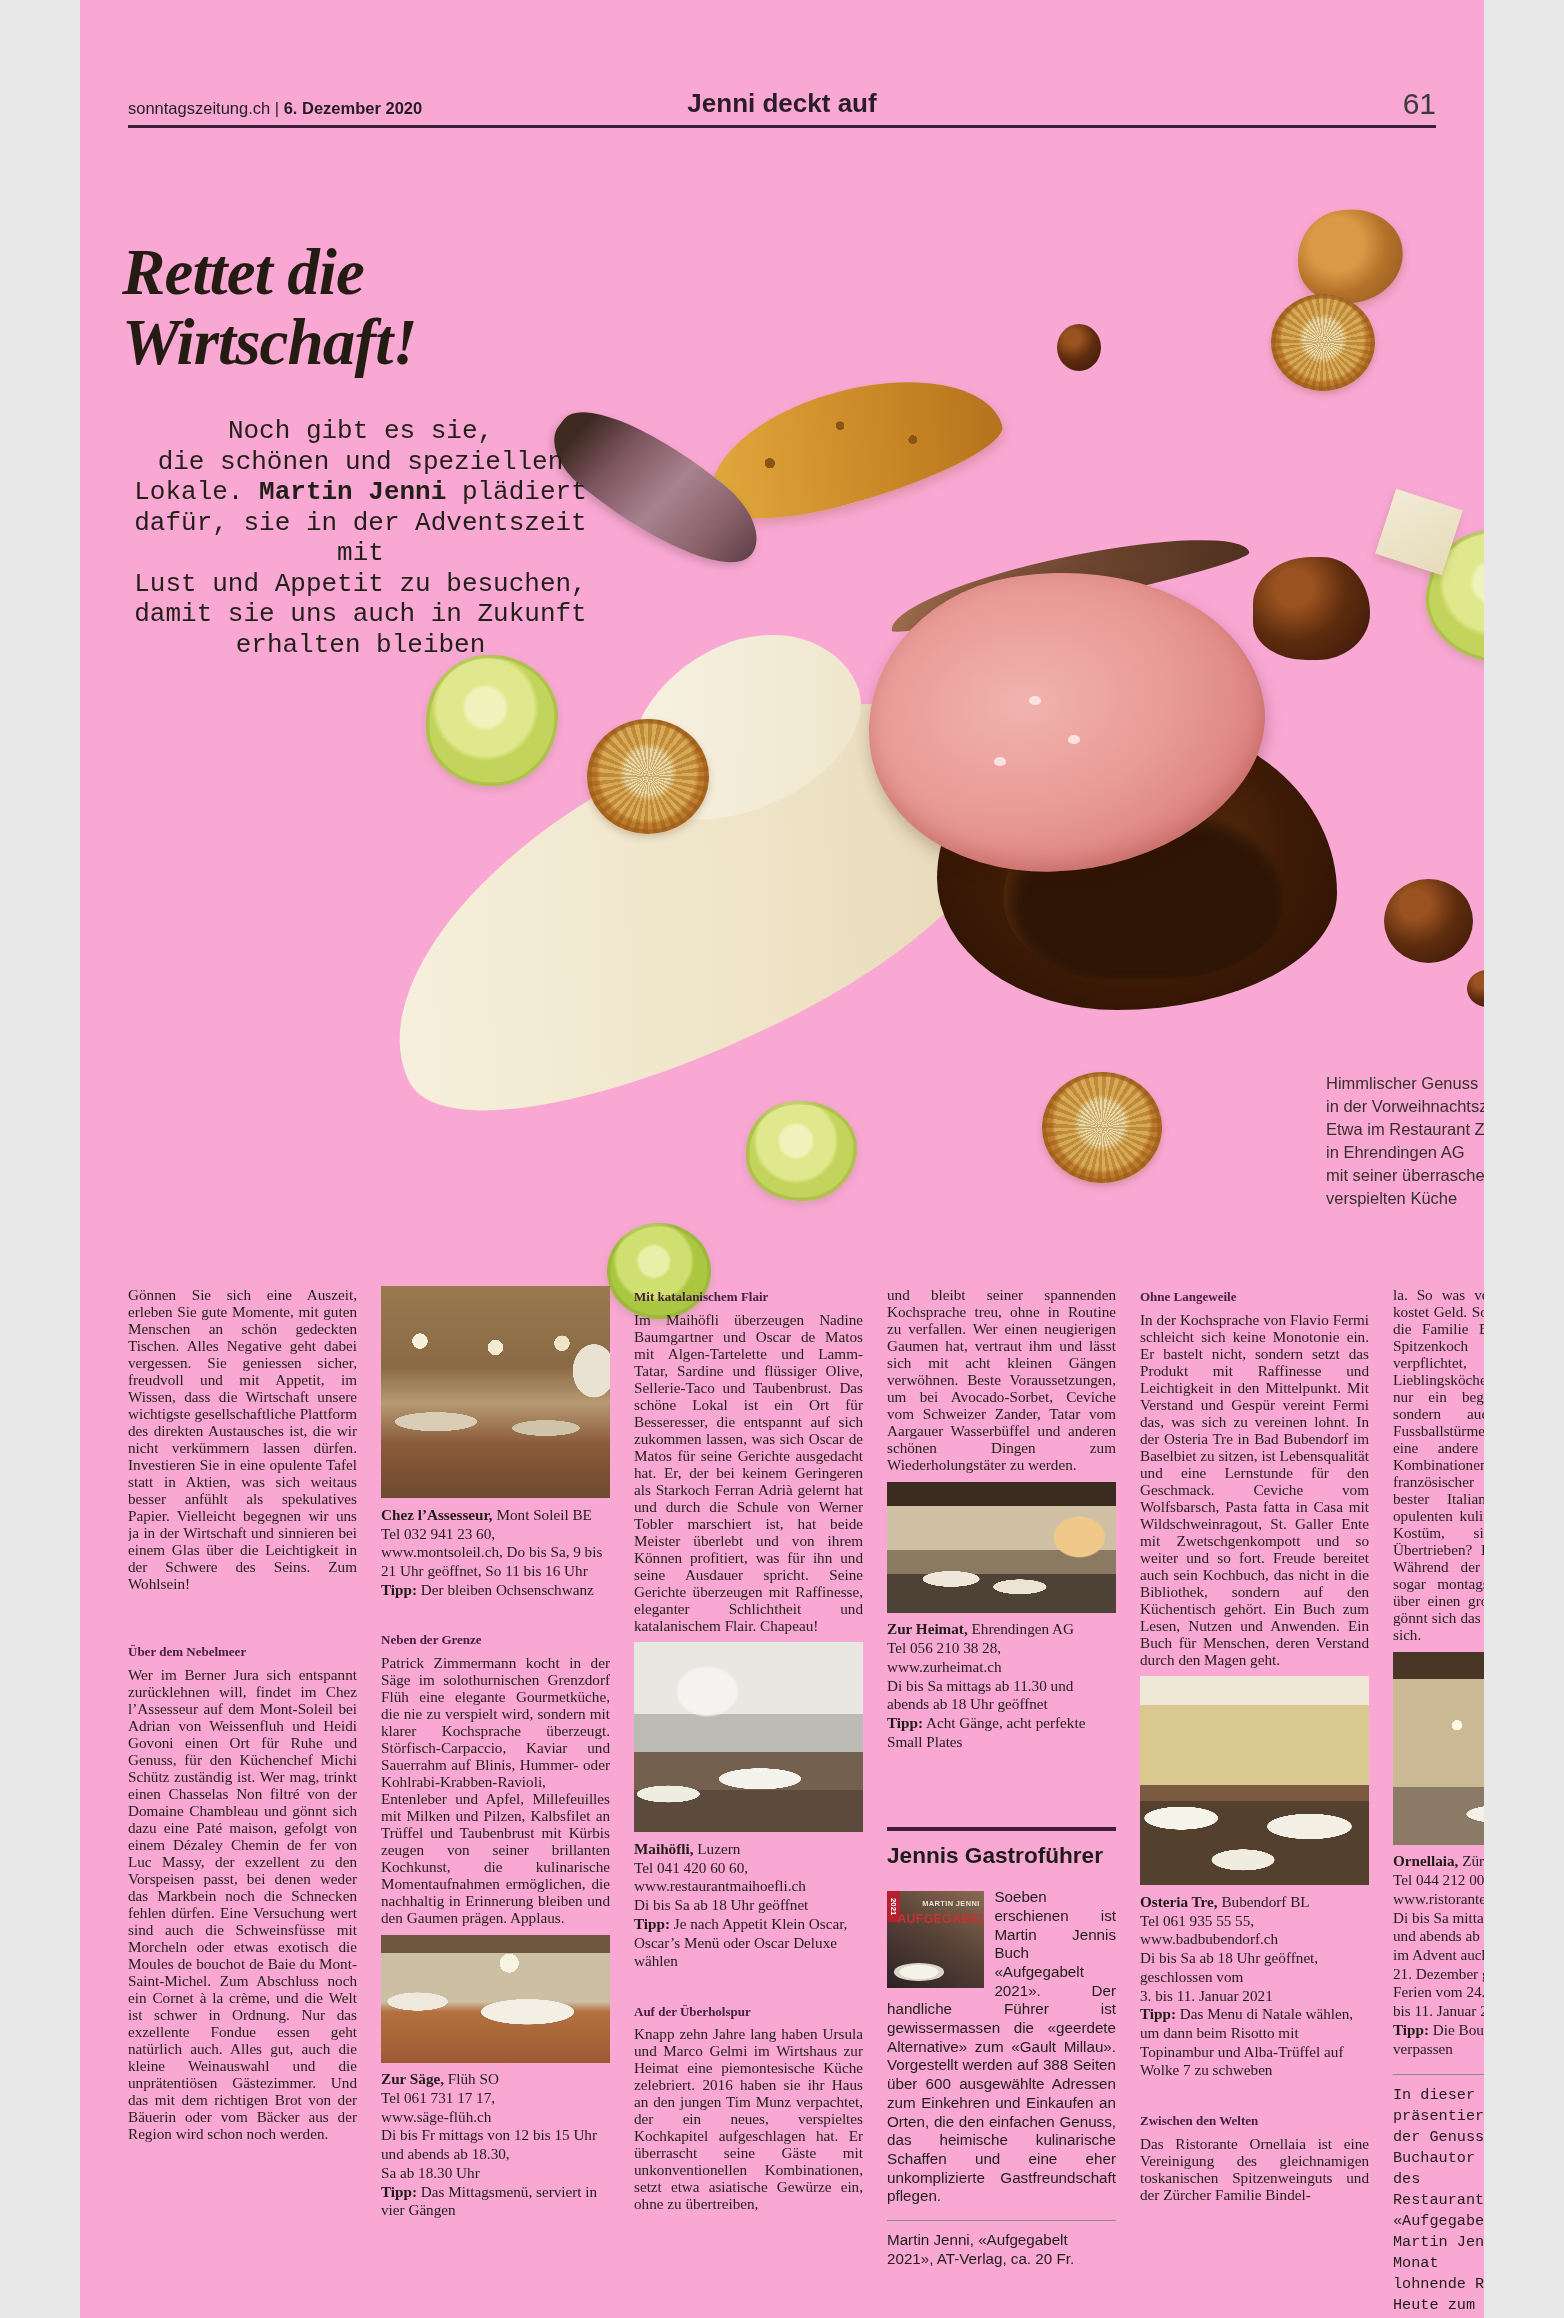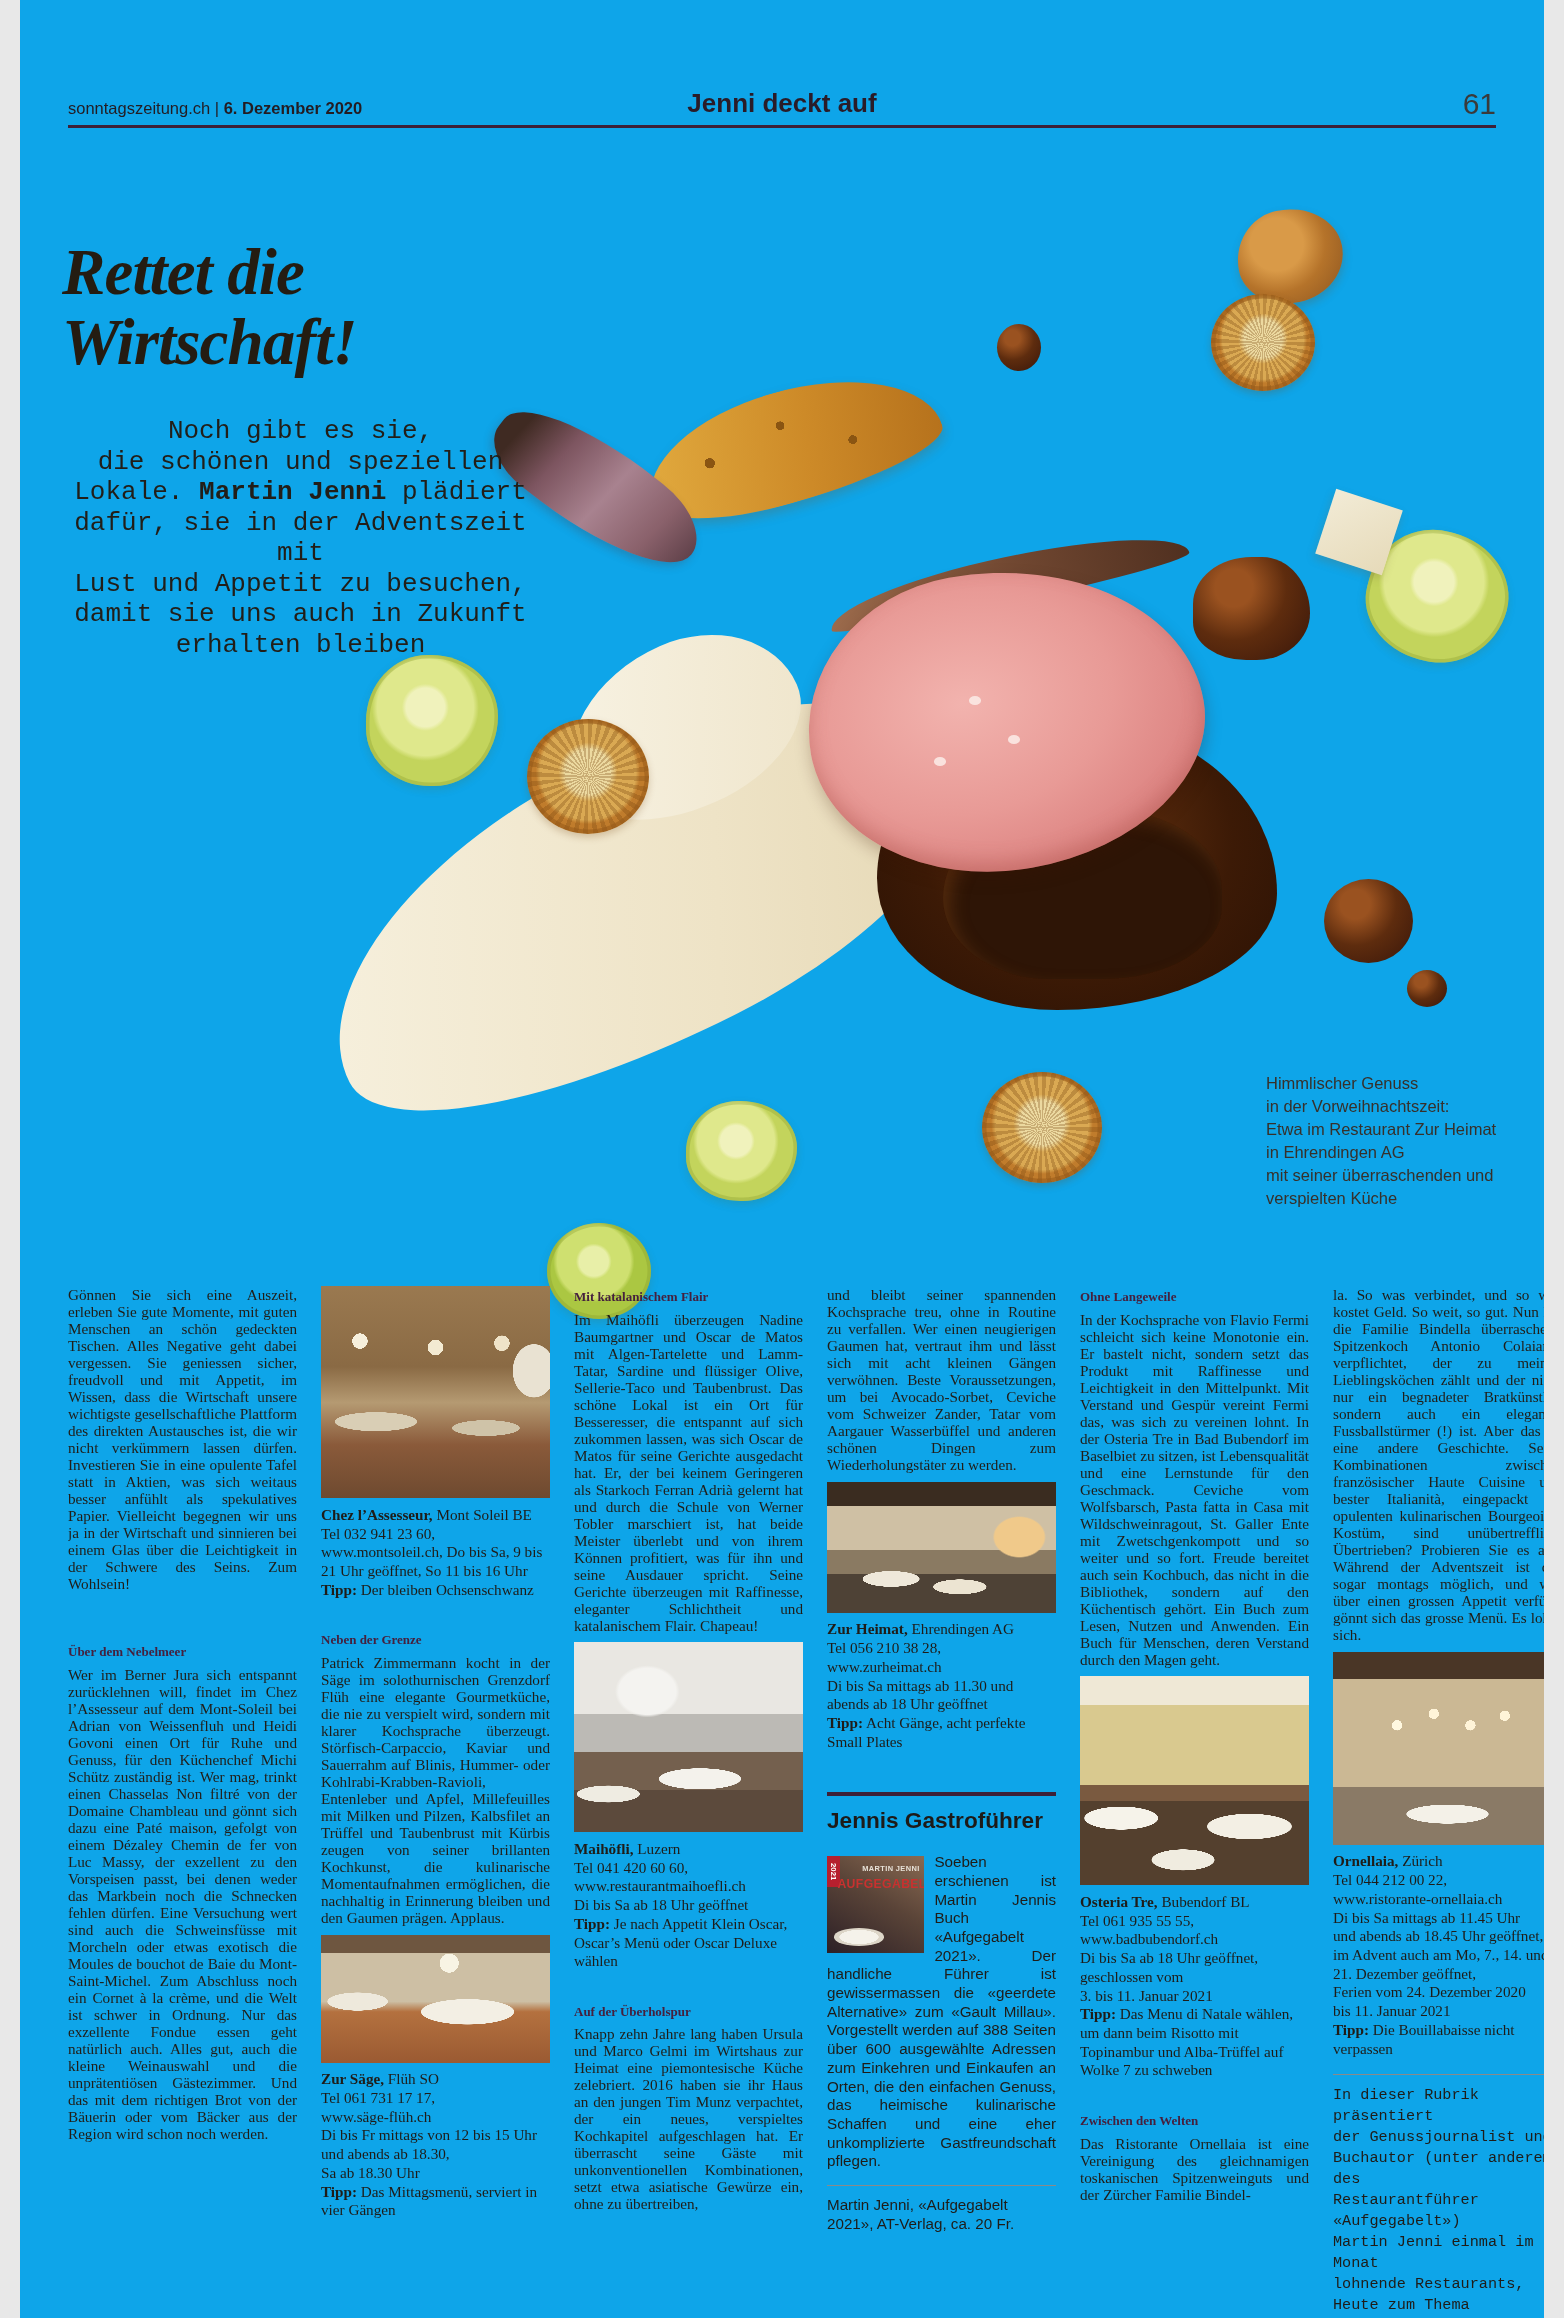--- a/index.html
+++ b/index.html
@@ -1,16 +1,16 @@
 <!DOCTYPE html>
 <html lang="de" style="font-size:14px"><head>
 <meta charset="utf-8">
 <style>
   html,body{margin:0;padding:0;background:#e8e8e8;}
-  .page{position:relative;width:1524px;height:2319px;background:#0ea5e9;margin:0 auto;overflow:hidden;
+  .page{position:relative;width:1404px;height:2319px;background:#f9a8d4;margin:0 auto;overflow:hidden;
         font-family:"Liberation Serif",serif;color:#1f1b16;}
   
   .masthead{position:absolute;left:48px;right:48px;top:84px;height:37px;
             font-family:"Liberation Sans",sans-serif;font-size:16.5px;color:#241c22;}
   .mh-left{position:absolute;left:0;bottom:3.5px;}
   .mh-left b{font-weight:bold;}
   .mh-center{position:absolute;left:0;right:0;bottom:1.7px;text-align:center;font-weight:bold;font-size:26px;color:#2a1c28;}
   .mh-page{position:absolute;right:0;bottom:0;font-size:30px;color:#3a3a3a;}
   .mh-rule{position:absolute;left:48px;right:48px;top:125px;height:2.6px;background:#3d2038;}
   
@@ -123,21 +123,21 @@
       radial-gradient(ellipse 52px 17.4px at 45% 88%,#f0ece0 60%,rgba(0,0,0,0) 61%),
       linear-gradient(180deg,#efe8d6 0 14%,#d9c98f 14% 52%,#7a5a40 52% 60%,#54402e 60% 100%);}
   .ph-ornellaia{height:193px;background:
       radial-gradient(circle 5.2px at 28% 38%,#fff8e0 98%,rgba(0,0,0,0)),
       radial-gradient(circle 5.2px at 44% 32%,#fff4d8 98%,rgba(0,0,0,0)),
       radial-gradient(circle 5.2px at 60% 38%,#fff4d8 98%,rgba(0,0,0,0)),
       radial-gradient(circle 5.2px at 75% 33%,#fff4d8 98%,rgba(0,0,0,0)),
       radial-gradient(ellipse 68px 15.7px at 50% 84%,#f4f1e8 60%,rgba(0,0,0,0) 61%),
       linear-gradient(180deg,#4a3626 0 14%,#cbb894 14% 70%,#8a7a66 70% 100%);}
   
-  .gastro{margin-top:41px;}
+  .gastro{margin-top:76px;}
   .gastro-rule{height:3.5px;background:#3d2038;margin-bottom:12.2px;}
   .gastro-heading{font-family:"Liberation Sans",sans-serif;font-size:22.6px;color:#1d1a18;margin:0 0 19px 0;}
   .gastro-text{font-family:"Liberation Sans",sans-serif;font-size:15.2px;line-height:18.7px;
                text-align:justify;color:#1f1c18;margin:0;}
   .cover{float:left;width:97px;height:97px;margin:2.6px 10.4px 3.5px 0;position:relative;
          background:linear-gradient(210deg,#8a6a52 0%,#5a4438 45%,#2c2026 100%);overflow:hidden;}
   .cover-tag{position:absolute;left:0;top:0;width:13px;height:31px;background:#b61f2e;
          color:#fff;font-family:"Liberation Sans",sans-serif;font-size:7.8px;font-weight:bold;
          writing-mode:vertical-rl;text-align:center;line-height:13px;}
   .cover-author{position:absolute;right:4.4px;top:4.4px;color:#e8e2d8;

